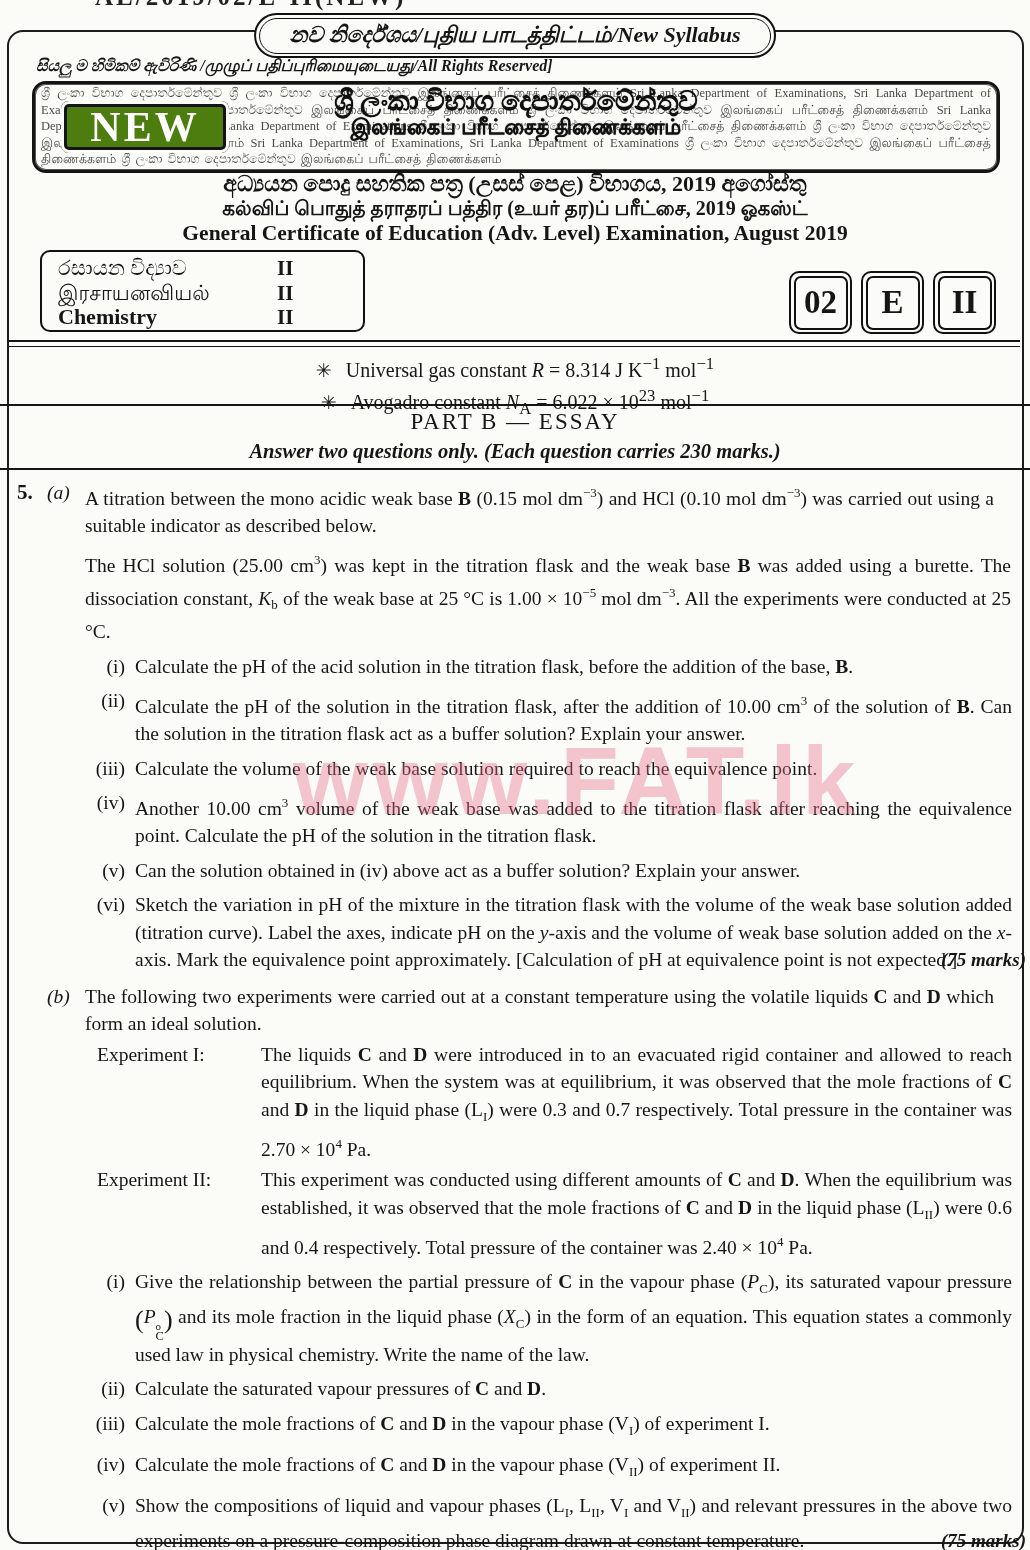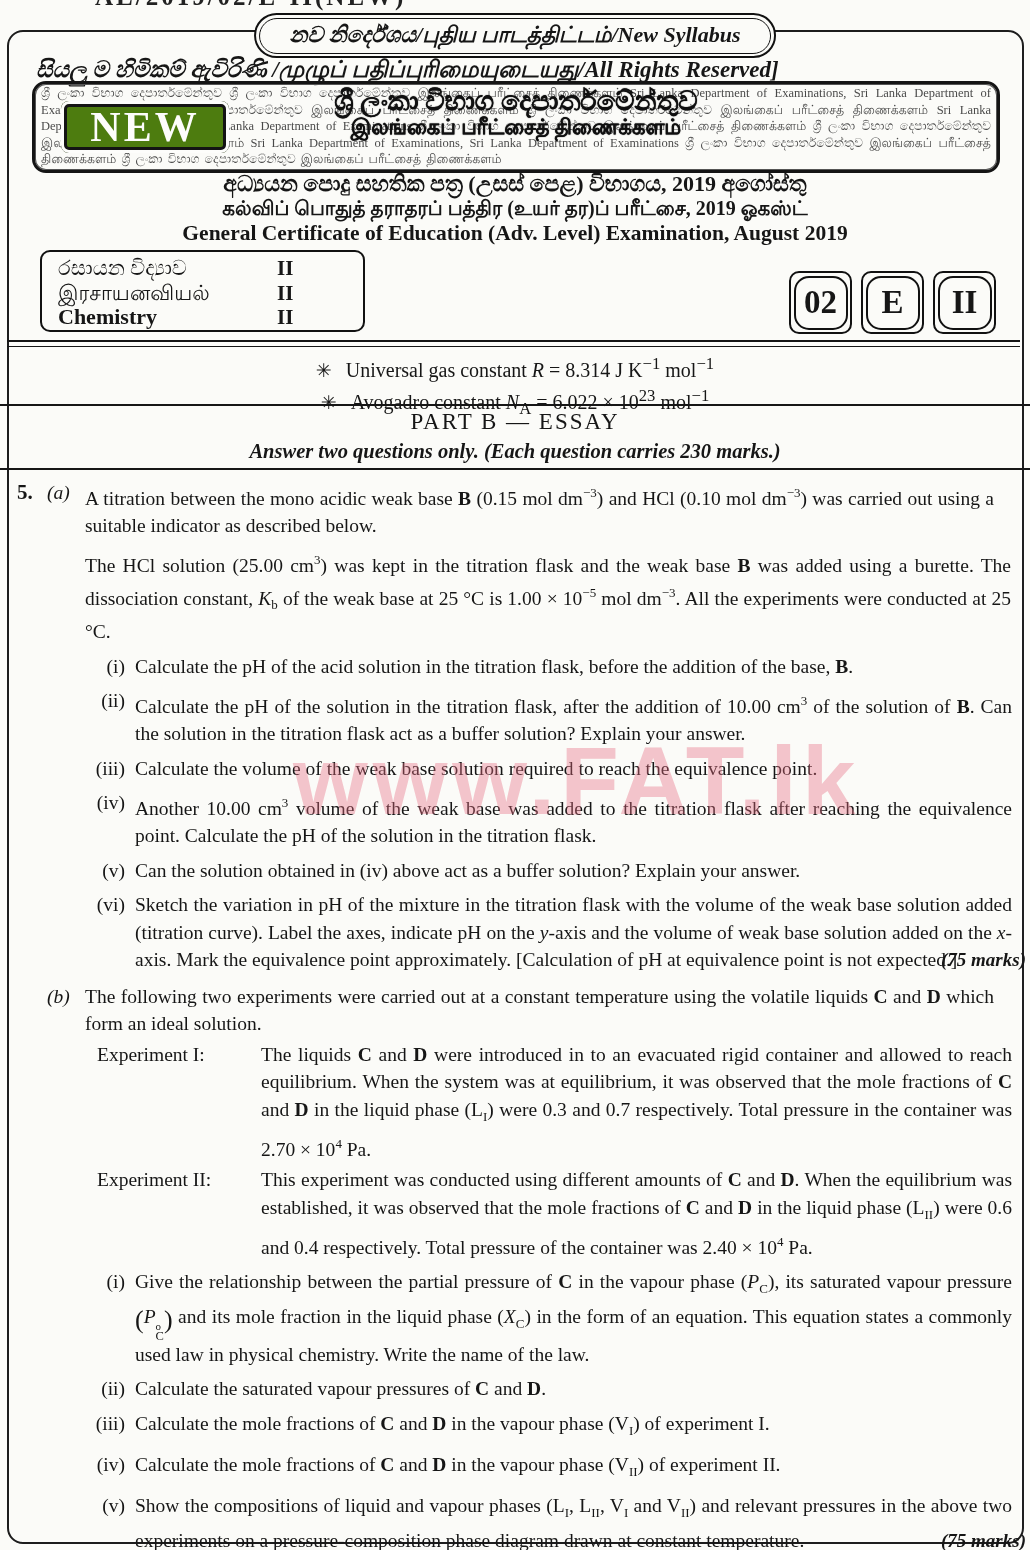--- a/index.html
+++ b/index.html
@@ -18,21 +18,21 @@
   }
   .syllabus-box{
     position:absolute; top:13px; left:50%; transform:translateX(-50%);
     background:#fbfbf8; border:2.5px solid #111; border-radius:24px; padding:2.5px;
   }
   .syllabus-inner{
     border:1.5px solid #111; border-radius:20px; padding:3px 30px;
     font-weight:bold; font-style:italic; font-size:22px; white-space:nowrap;
   }
   .rights-line{
-    position:absolute; top:57px; left:36px; font-size:23px; font-weight:bold;
+    position:absolute; top:57px; left:36px; font-size:16px; font-weight:bold;
     font-style:italic; white-space:nowrap;
   }
   .dept-box{
     position:absolute; top:81px; left:32px; width:962px; height:86px;
     border:3px solid #141414; border-radius:14px; overflow:hidden;
     box-shadow:inset 0 0 0 1px #555;
   }
   .dept-bg{
     position:absolute; inset:0; padding:1px 6px; font-size:12.5px; line-height:16.5px;
     color:#2a2a2a; text-align:justify; opacity:.85; word-spacing:2px; overflow:hidden;
@@ -58,21 +58,21 @@
   }
   .subject-row{ display:flex; line-height:24.5px; font-size:21px; }
   .subject-row .sname{ flex:1; }
   .subject-row .spaper{ width:70px; font-weight:bold; }
   .subject-row.en .sname{ font-weight:bold; font-size:22px; }
   .code-boxes{ position:absolute; top:271px; right:34px; display:flex; gap:9px; }
   .code-box{
     border:2.5px solid #111; border-radius:10px; padding:2.5px; background:#fbfbf8;
   }
   .code-box-inner{
-    border:2px solid #111; border-radius:15px; min-width:42px; height:50px; padding:0 4px;
+    border:2px solid #111; border-radius:7px; min-width:42px; height:50px; padding:0 4px;
     display:flex; align-items:center; justify-content:center;
     font-size:33px; font-weight:bold;
   }
   .header-rule{
     position:absolute; top:340px; left:7px; width:1013px; height:4px;
     border-top:2.5px solid #141414; border-bottom:1.5px solid #141414;
   }
   .constants{ position:absolute; top:351px; left:0; right:0; text-align:center; font-size:20px; }
   .constants .cline{ line-height:26px; }
   .constants .star{ display:inline-block; margin-right:14px; font-size:19px; }

